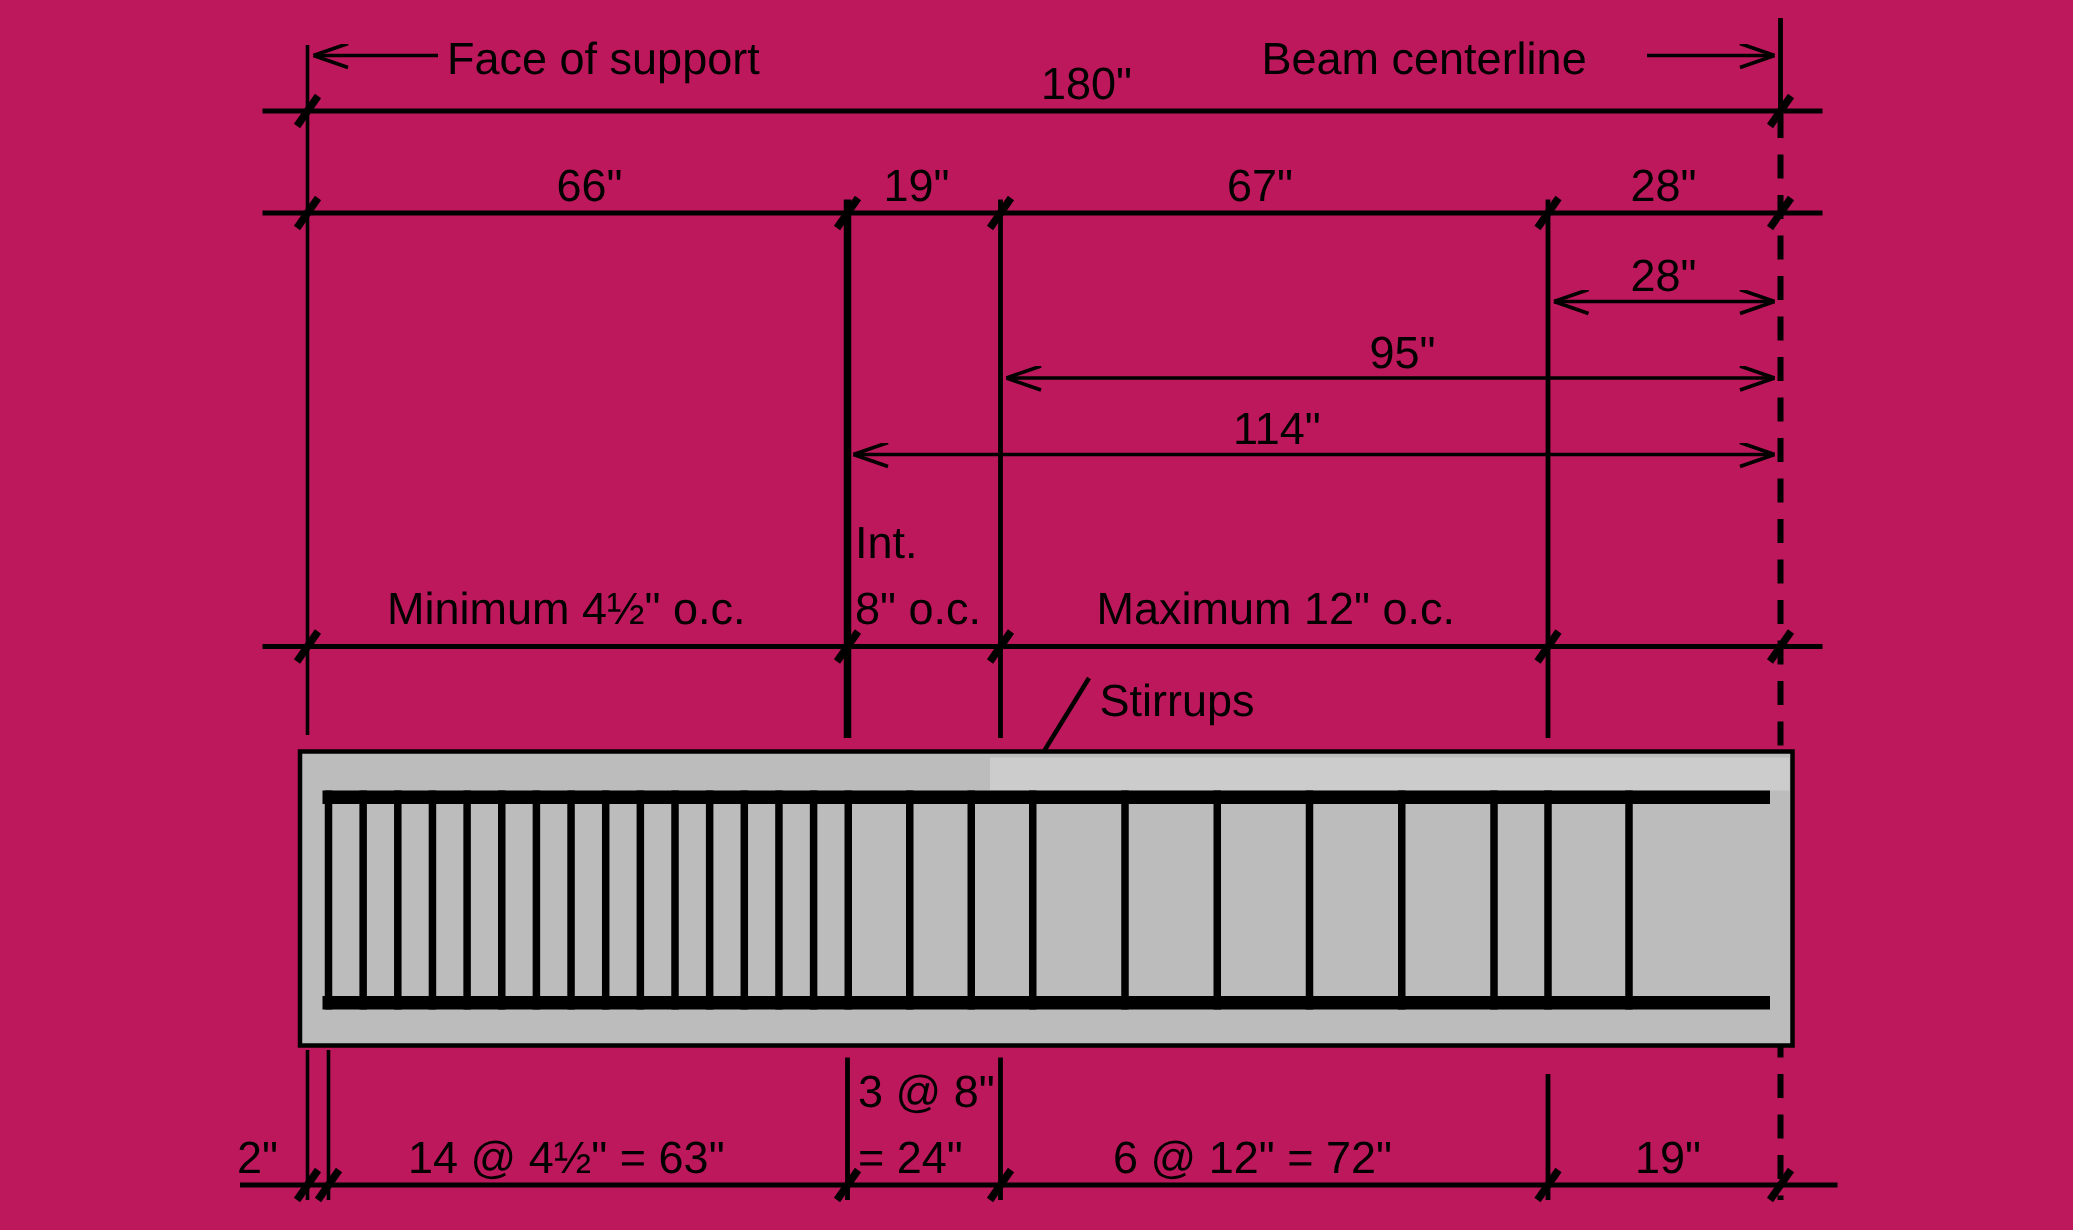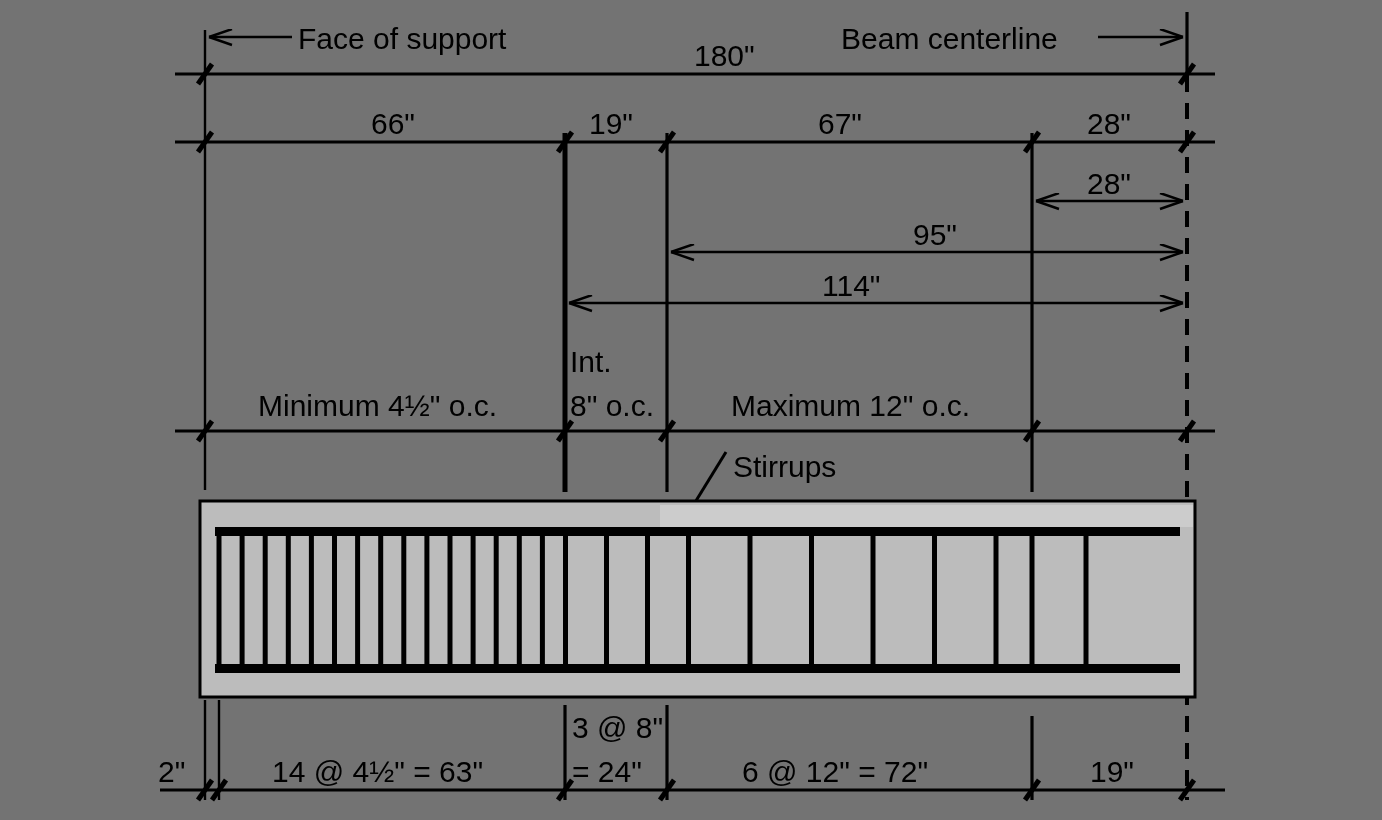--- a/index.html
+++ b/index.html
@@ -7,21 +7,21 @@
     padding: 0;
     background: #ffffff;
   }
   body {
     font-family: "Liberation Sans", sans-serif;
   }
   #sheet {
     position: relative;
     width: 1382px;
     height: 820px;
-    background: #737373;
+    background: #be185d;
     overflow: hidden;
   }
   #sheet svg {
     position: absolute;
     left: 0;
     top: 0;
     width: 1382px;
     height: 820px;
   }
   text {

